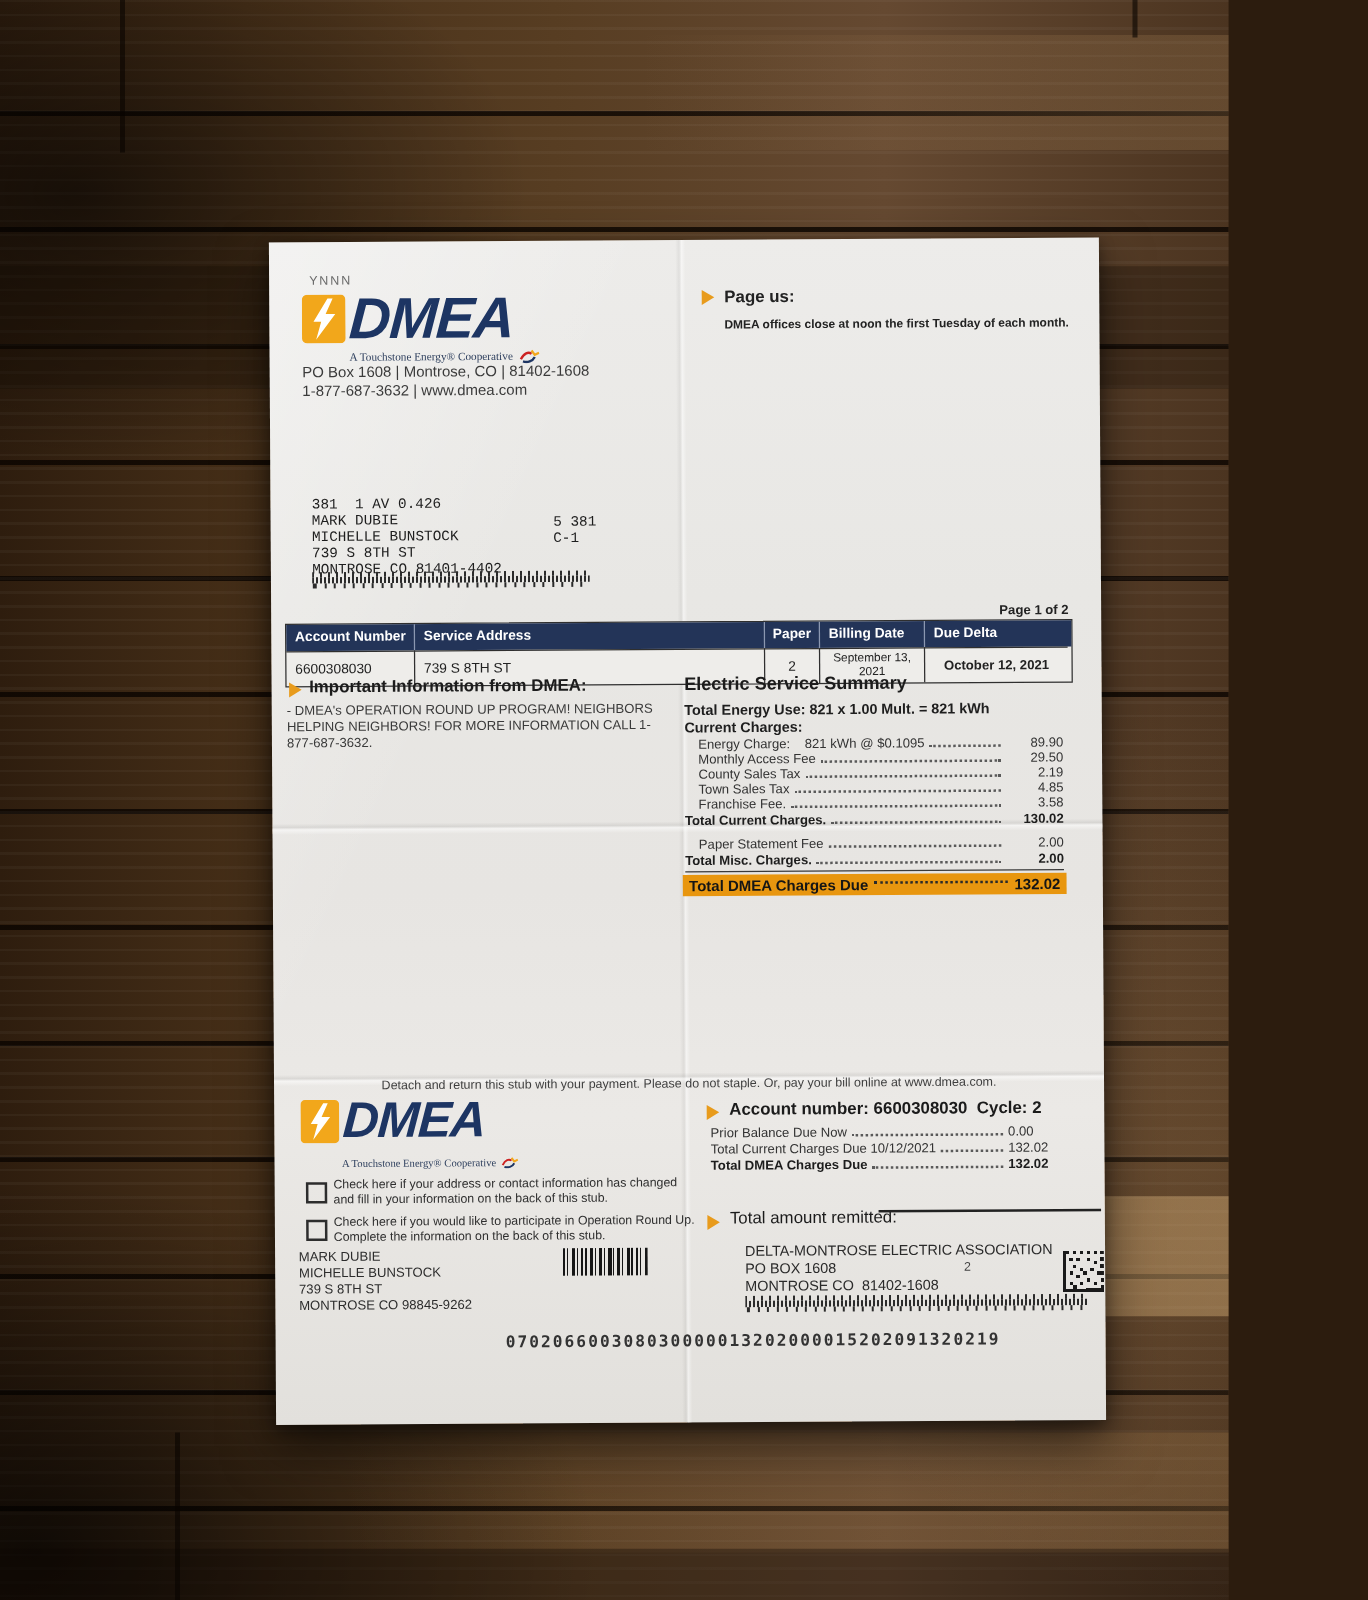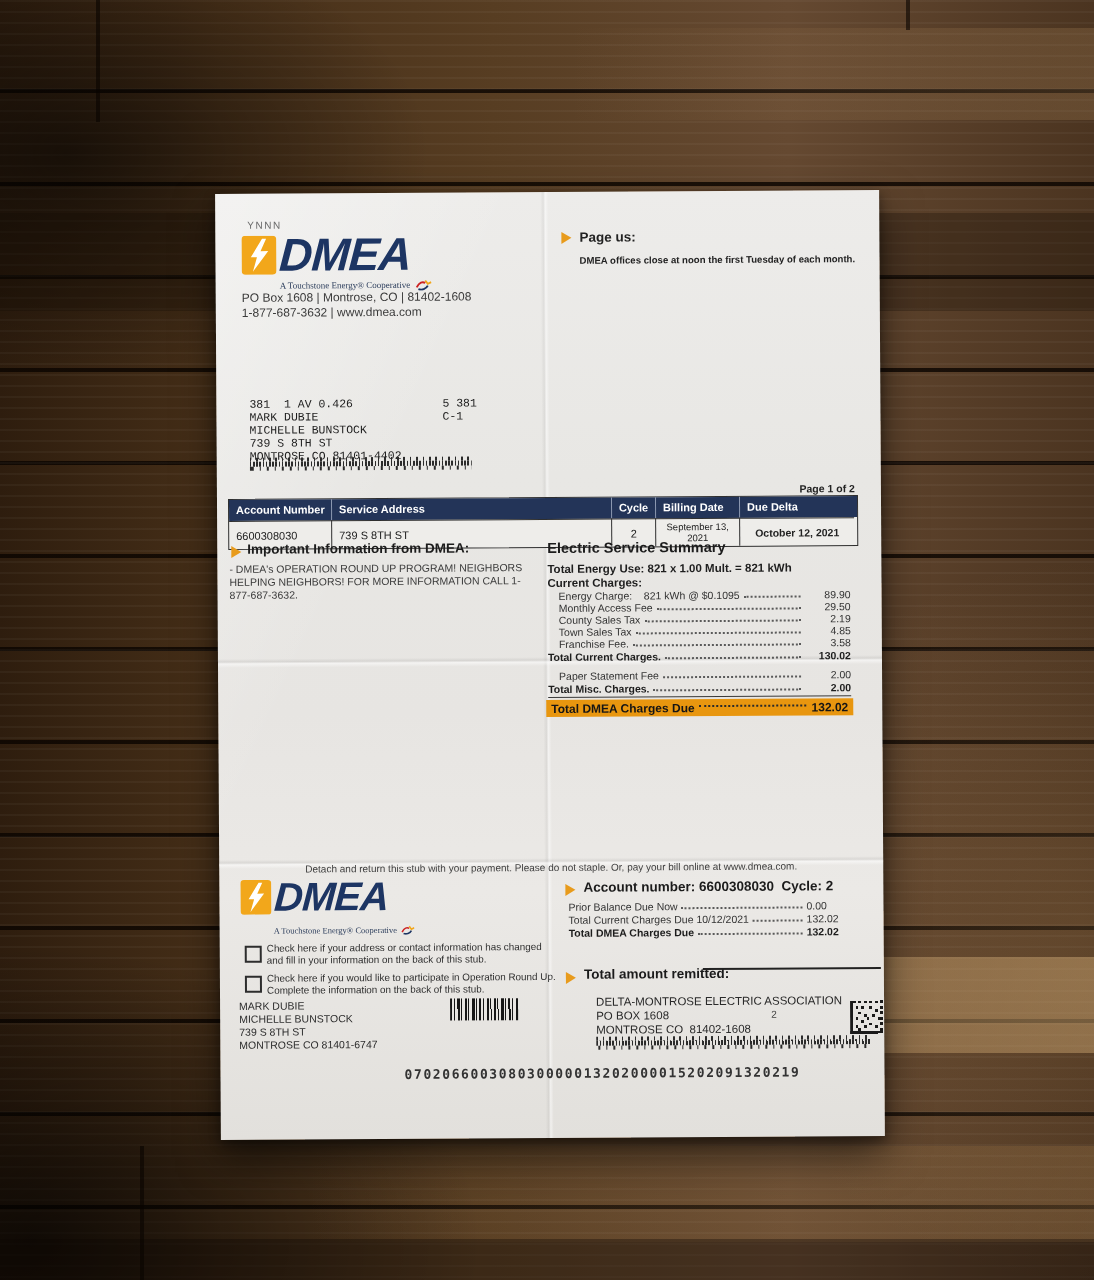--- a/index.html
+++ b/index.html
@@ -1,16 +1,16 @@
 <!DOCTYPE html>
 <html><head>
 <meta charset="utf-8">
 <style>
   html,body{margin:0;padding:0;background:#2c1c0e;}
-  .scene{position:relative;width:1094px;height:1280px;overflow:hidden;
+  .scene{position:relative;width:983px;height:1280px;overflow:hidden;
     font-family:"Liberation Sans",sans-serif;}
   
   .wood{position:absolute;inset:0;
     background:
       radial-gradient(ellipse 520px 320px at 6% 12%, rgba(0,0,0,.55), transparent 70%),
       radial-gradient(ellipse 640px 420px at 3% 97%, rgba(0,0,0,.68), transparent 70%),
       radial-gradient(ellipse 520px 520px at 99% 72%, rgba(214,166,104,.16), transparent 70%),
       repeating-linear-gradient(180deg, rgba(255,255,255,.035) 0 2px, transparent 2px 11px),
       repeating-linear-gradient(180deg, transparent 0 89px, rgba(10,4,0,.8) 89px 93px),
       linear-gradient(90deg,#2e1d0e 0%,#462f18 20%,#573d22 45%,#654931 72%,#4b3420 100%);}
@@ -55,21 +55,21 @@
   .tri{width:0;height:0;border-left:10px solid #e89b1c;border-top:6px solid transparent;border-bottom:6px solid transparent;}
   .fu-cols{display:flex;gap:12px;margin:3px 0 0 18px;}
   .fu-col{width:138px;}
   .fu-name{font-weight:bold;font-size:11px;color:#222;}
   .fu-line{font-size:10px;line-height:12.5px;color:#333;}
   .fu-note{margin:7px 0 0 18px;font-weight:bold;font-size:9.6px;color:#222;}
   
   .mailblock{position:absolute;left:33px;top:204px;font-family:"Liberation Mono",monospace;
     font-size:11.5px;line-height:13px;color:#1e1e1e;width:260px;}
   .mrow{position:relative;}
-  .mright{position:absolute;left:193px;top:0;}
+  .mright{position:absolute;left:193px;top:15px;}
   .imb{position:absolute;}
   .imb .r{height:4px;background:repeating-linear-gradient(90deg,#2b2b2b 0 1.6px,transparent 1.6px 6.4px);}
   .imb .rm{height:5px;background:repeating-linear-gradient(90deg,#2b2b2b 0 1.6px,transparent 1.6px 3.2px);}
   .imb .rb{height:4px;background:repeating-linear-gradient(90deg,#2b2b2b 0 1.6px,transparent 1.6px 7.6px);background-position:2px 0;}
   .imb1{left:33px;top:264px;width:222px;}
   
   .pagecount{position:absolute;right:26px;top:292px;font-weight:bold;font-size:10.5px;color:#222;}
   .btable{position:absolute;left:11px;top:305px;width:628px;border:1.5px solid #2f2f2f;background:#eeedea;}
   .thead,.trow{display:grid;grid-template-columns:102px 280px 44px 84px 115px;}
   .thead{background:#233458;color:#fff;font-weight:bold;font-size:11px;height:21px;}
@@ -116,21 +116,21 @@
   .bc1d{position:absolute;left:230px;top:806px;width:68px;height:22px;
     background:repeating-linear-gradient(90deg,#161616 0 2px,transparent 2px 3.6px,#161616 3.6px 4.6px,transparent 4.6px 7.4px,#161616 7.4px 10px,transparent 10px 11.2px,#161616 11.2px 12.2px,transparent 12.2px 14.6px);}
   .acct-tri{position:absolute;left:346px;top:692px;}
   .acct-head{position:absolute;left:364px;top:688px;font-weight:bold;font-size:13.5px;color:#1b1b1b;white-space:pre;}
   .stub-rows{position:absolute;left:349px;top:708px;width:284px;}
   .sr{position:relative;display:flex;align-items:flex-end;font-size:10.5px;color:#333;height:13px;}
   .sr .dots{flex:1;border-bottom:2px dotted #5a5a5a;margin:0 4px 3px 4px;}
   .sr .amt{width:46px;}
   .sr.b{font-weight:bold;color:#1c1c1c;}
   .remit-tri{position:absolute;left:346px;top:780px;}
-  .remit-head{position:absolute;left:364px;top:775px;font-weight:bold;font-size:13.5px;color:#1b1b1b;}
+  .remit-head{position:absolute;left:364px;top:775px;font-weight:normal;font-size:13.5px;color:#1b1b1b;}
   .remit-line{position:absolute;left:483px;top:777px;width:178px;border-bottom:2px solid #222;}
   .payee{position:absolute;left:376px;top:803px;font-size:11.5px;line-height:14px;color:#2a2a2a;}
   .form-code{position:absolute;left:175px;top:14px;font-size:10px;color:#444;}
   .imb2{left:376px;top:845px;width:274px;}
   .dmx{position:absolute;left:630px;top:808px;width:33px;height:38px;}
   .ocr{position:absolute;left:184px;top:874px;font-family:"DejaVu Sans Mono",monospace;
     font-size:13px;font-weight:bold;letter-spacing:1.6px;color:#333;}
 </style>
 </head>
 <body>
@@ -195,21 +195,21 @@
       <div class="r"></div>
         <div class="rm"></div>
         <div class="rb"></div>
     </div>
 
     <div class="pagecount">Page 1 of 2</div>
     <div class="btable">
       <div class="thead">
         <div class="th">Account Number</div>
         <div class="th">Service Address</div>
-        <div class="th c">Cycle</div>
+        <div class="th c">Paper</div>
         <div class="th">Billing Date</div>
         <div class="th">Due Delta</div>
       </div>
       <div class="trow">
         <div class="td">6600308030</div>
         <div class="td">739 S 8TH ST</div>
         <div class="td c">2</div>
         <div class="td c small">September 13, 2021</div>
         <div class="td c bold">October 12, 2021</div>
       </div>
@@ -292,21 +292,21 @@
 
     <span class="cbx cb1"></span>
     <div class="cbx-text ct1">Check here if your address or contact information has changed and fill in your information on the back of this stub.</div>
     <span class="cbx cb2"></span>
     <div class="cbx-text ct2">Check here if you would like to participate in Operation Round Up. Complete the information on the back of this stub.</div>
 
     <div class="cust-addr">
       <div>MARK DUBIE</div>
       <div>MICHELLE BUNSTOCK</div>
       <div>739 S 8TH ST</div>
-      <div>MONTROSE CO 81401-6747</div>
+      <div>MONTROSE CO 98845-9262</div>
     </div>
     <div class="bc1d"></div>
 
     <span class="tri acct-tri"></span>
     <div class="acct-head">Account number: 6600308030  Cycle: 2</div>
     <div class="stub-rows">
       <div class="sr">
         <span>Prior Balance Due Now</span>
         <span class="dots"></span>
         <span class="amt">0.00</span>

